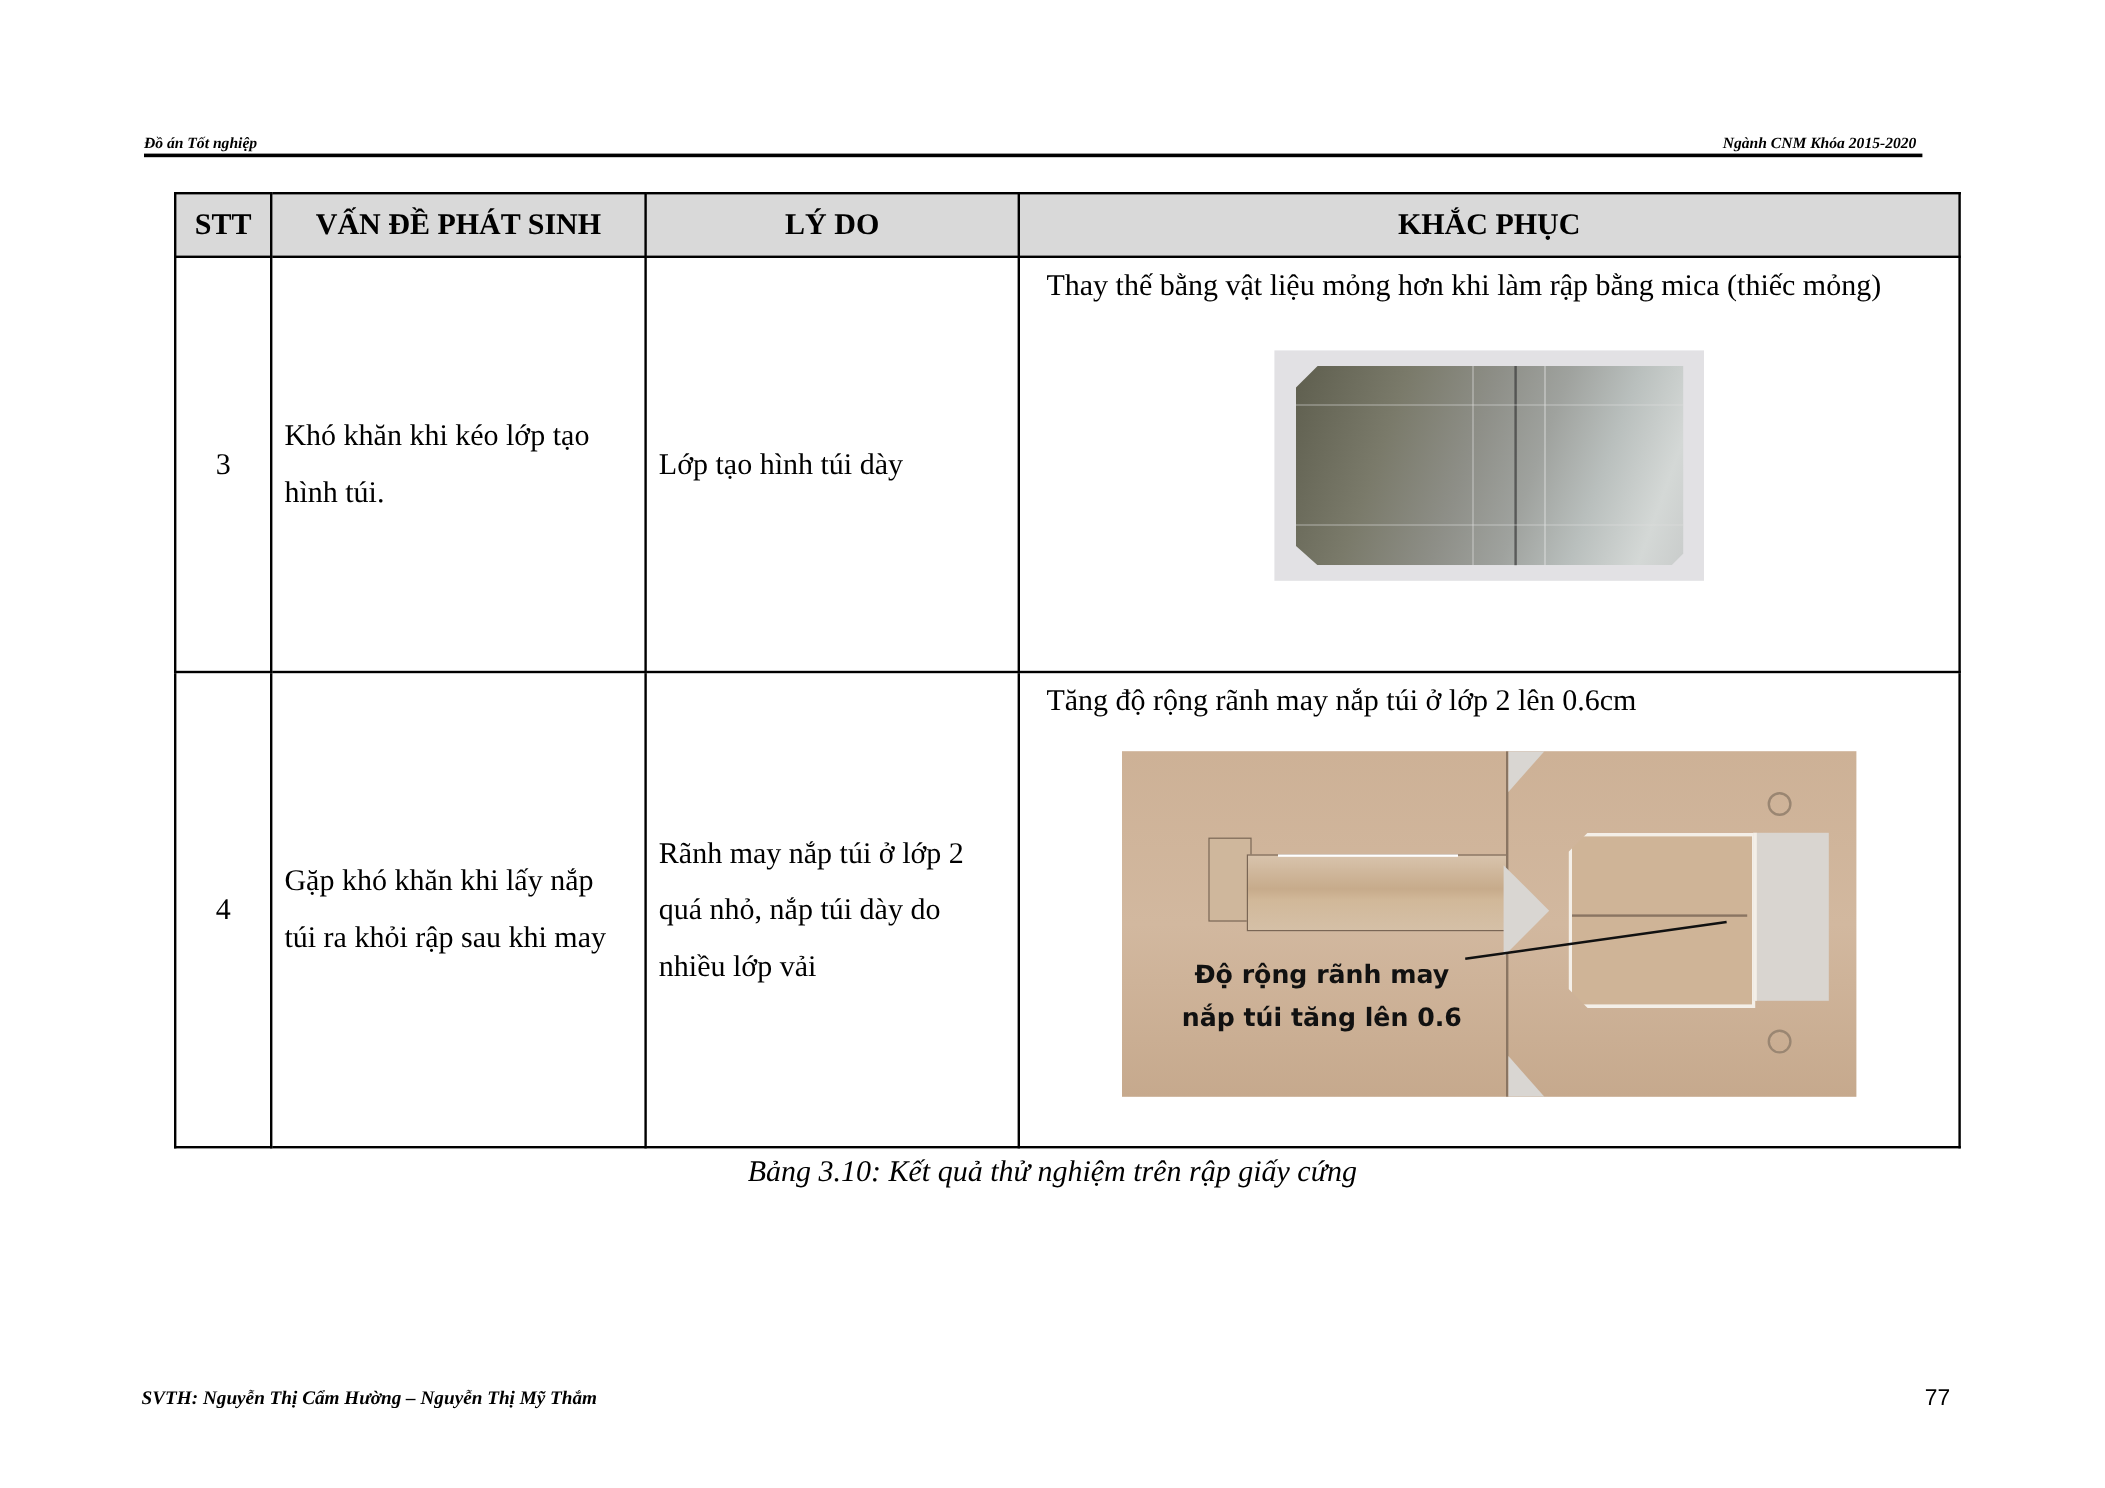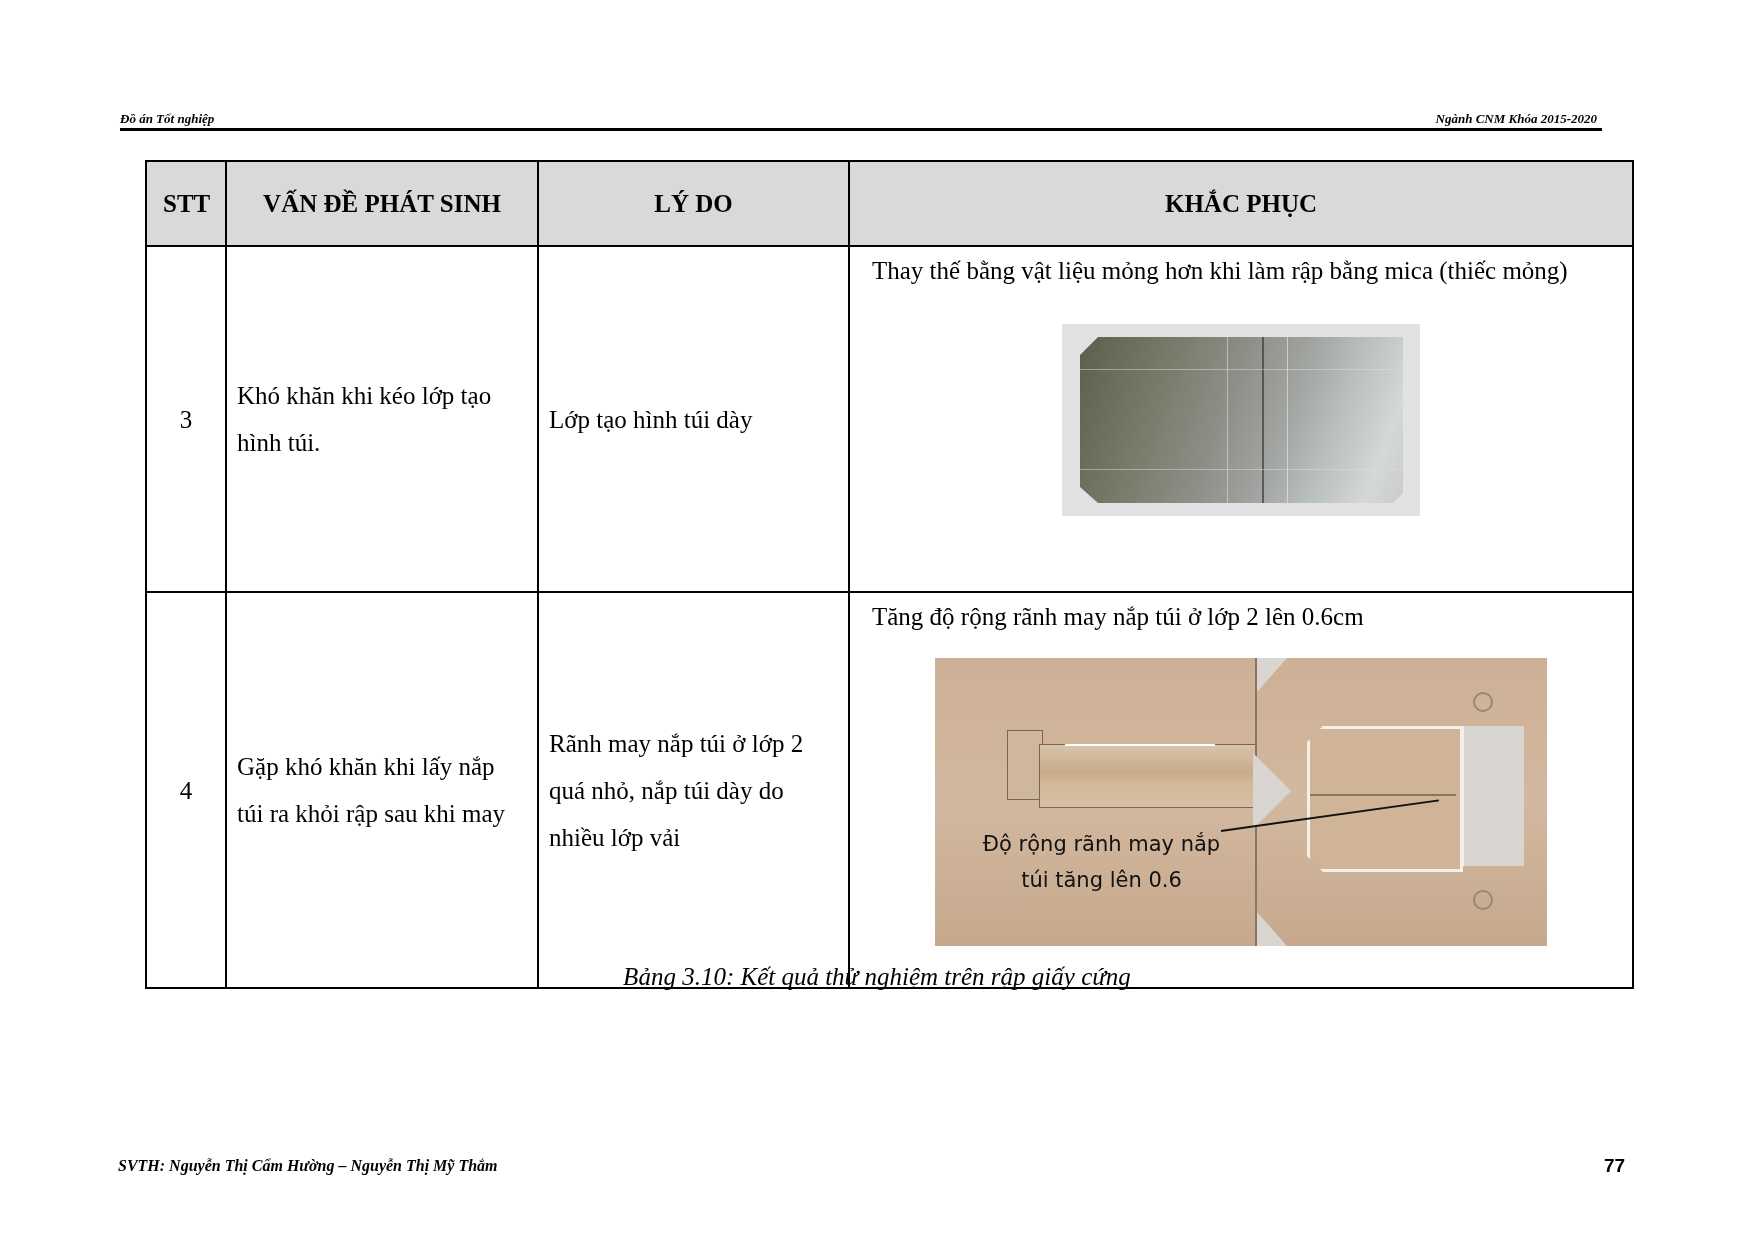--- a/index.html
+++ b/index.html
@@ -10,21 +10,21 @@
             border-bottom: 3px solid #000; }
   .header-left, .header-right { position: absolute; bottom: 1px; font-weight: bold; font-style: italic;
             font-size: 13px; }
   .header-left { left: 0; }
   .header-right { right: 5px; }
 
   table.results { position: absolute; left: 145px; top: 160px; width: 1487px;
             border-collapse: collapse; table-layout: fixed; }
   table.results th, table.results td { border: 2px solid #000; }
   table.results th { background: #d9d9d9; height: 51px; font-size: 25px; font-weight: bold;
-            text-align: center; vertical-align: middle; padding: 16px; }
+            text-align: center; vertical-align: middle; padding: 0; }
   table.results td { font-size: 25px; line-height: 47px; vertical-align: middle; }
   td.stt { text-align: center; }
   td.problem, td.reason { padding: 0 10px; }
   td.fix { vertical-align: top !important; padding: 0 22px; }
   .fix-text { text-align: justify; text-align-last: left; line-height: 47px; }
   .row3 td { height: 342px; }
   .row4 td { height: 392px; }
 
   .img-wrap { display: flex; justify-content: center; }
 
@@ -57,27 +57,27 @@
   .card-slot-left-hl { position: absolute; left: 130px; top: 86px; width: 150px; height: 2px; background: #fff; }
   .card-window { position: absolute; left: 372px; top: 68px; width: 150px; height: 140px;
             border: 3px solid #f4efe8; background: #cfb497; clip-path: polygon(16px 0, 100% 0, 100% 100%, 16px 100%, 0 calc(100% - 16px), 0 16px); }
   .card-window-mid { position: absolute; left: 375px; top: 136px; width: 146px; height: 2px; background: #8a7562; }
   .card-grey { position: absolute; left: 526px; top: 68px; width: 60px; height: 140px; background: #d9d5d0; border-left: 3px solid #f4efe8; }
   .card-circle-top { position: absolute; left: 538px; top: 34px; width: 16px; height: 16px; border-radius: 50%; border: 2px solid #9a8672; }
   .card-circle-bot { position: absolute; left: 538px; top: 232px; width: 16px; height: 16px; border-radius: 50%; border: 2px solid #9a8672; }
   .card-pointer { position: absolute; left: 286px; top: 172px; width: 220px; height: 2px; background: #111;
             transform-origin: left center; transform: rotate(-8deg); }
   .card-label { position: absolute; left: 44px; top: 168px; width: 245px; text-align: center;
-            font-family: "DejaVu Sans", "Liberation Sans", sans-serif; font-weight: normal; font-size: 21px; line-height: 36px; color: #111; }
+            font-family: "DejaVu Sans", "Liberation Sans", sans-serif; font-weight: bold; font-size: 21px; line-height: 36px; color: #111; }
 
   .caption { position: absolute; left: 0; width: 1754px; top: 963px; text-align: center;
             font-style: italic; font-size: 25px; }
 
   .footer-left { position: absolute; left: 118px; top: 1157px; font-weight: bold; font-style: italic; font-size: 16px; }
-  .footer-right { position: absolute; left: 1604px; top: 1155px; font-weight: bold; font-size: 19px;
+  .footer-right { position: absolute; left: 1604px; top: 1155px; font-weight: normal; font-size: 19px;
             font-family: "Liberation Sans", sans-serif; }
 </style>
 </head>
 <body>
 
 <div class="header">
   <span class="header-left">Đồ án Tốt nghiệp</span>
   <span class="header-right">Ngành CNM  Khóa 2015-2020</span>
 </div>
 

